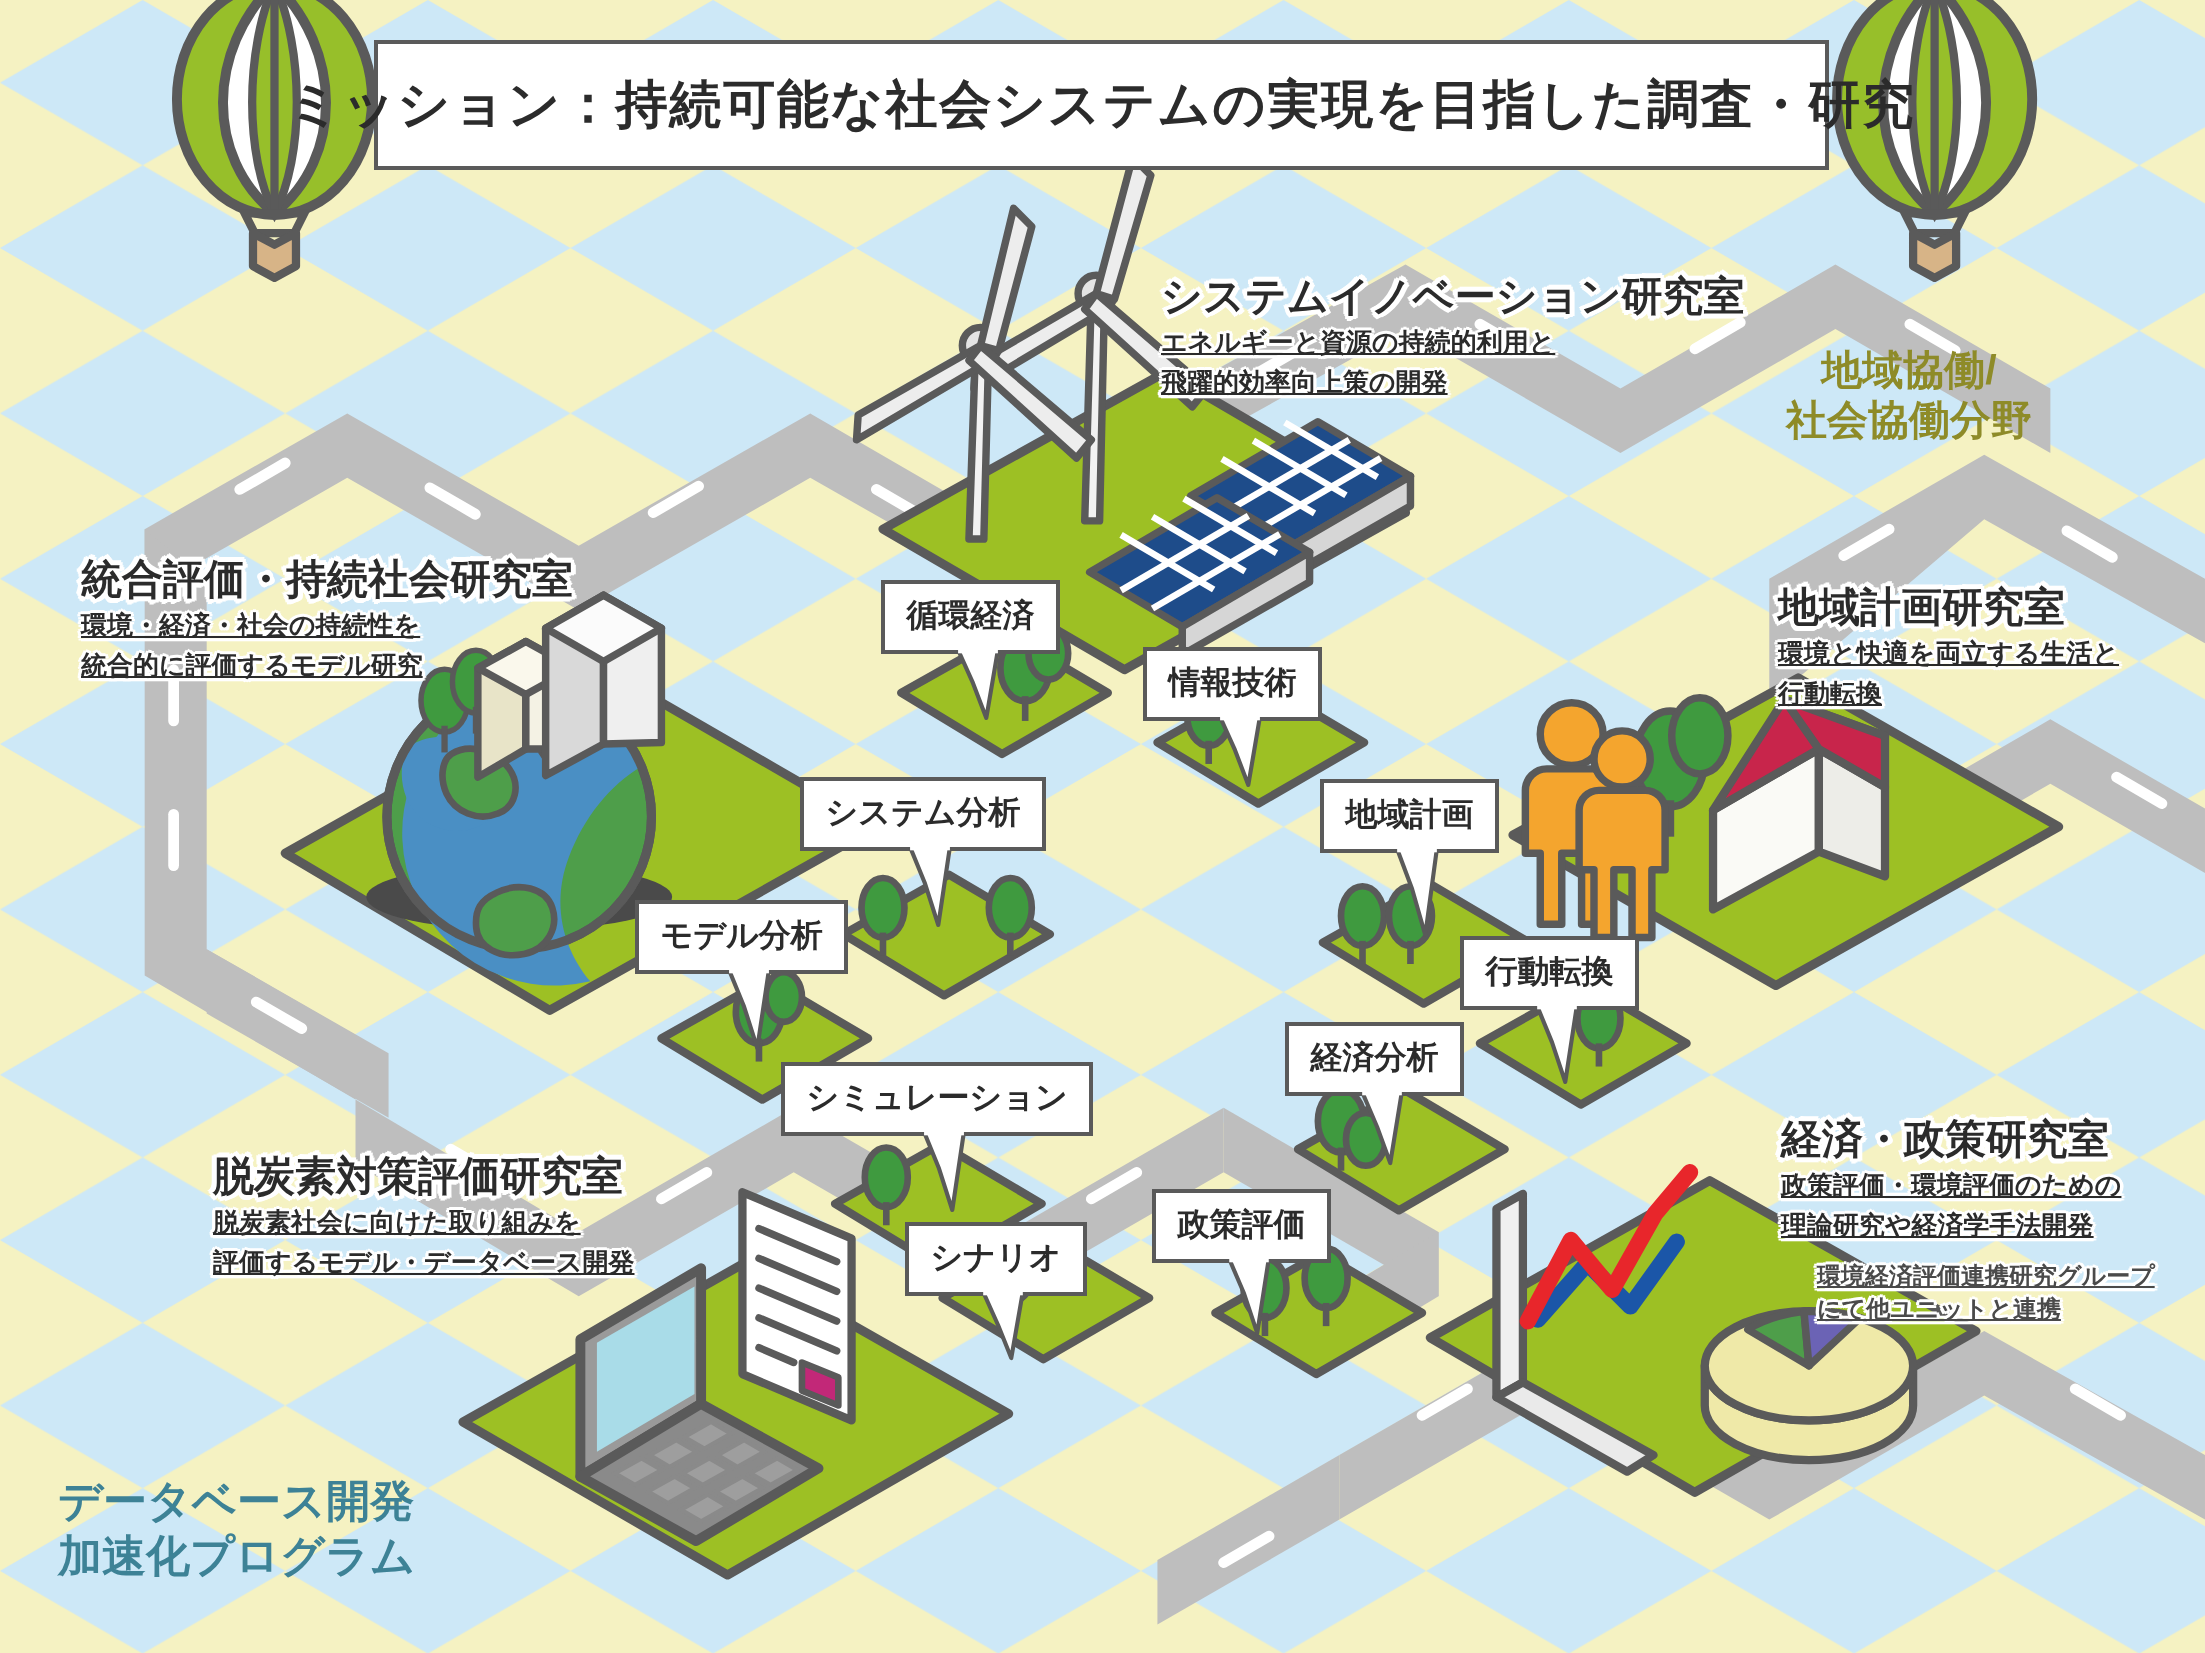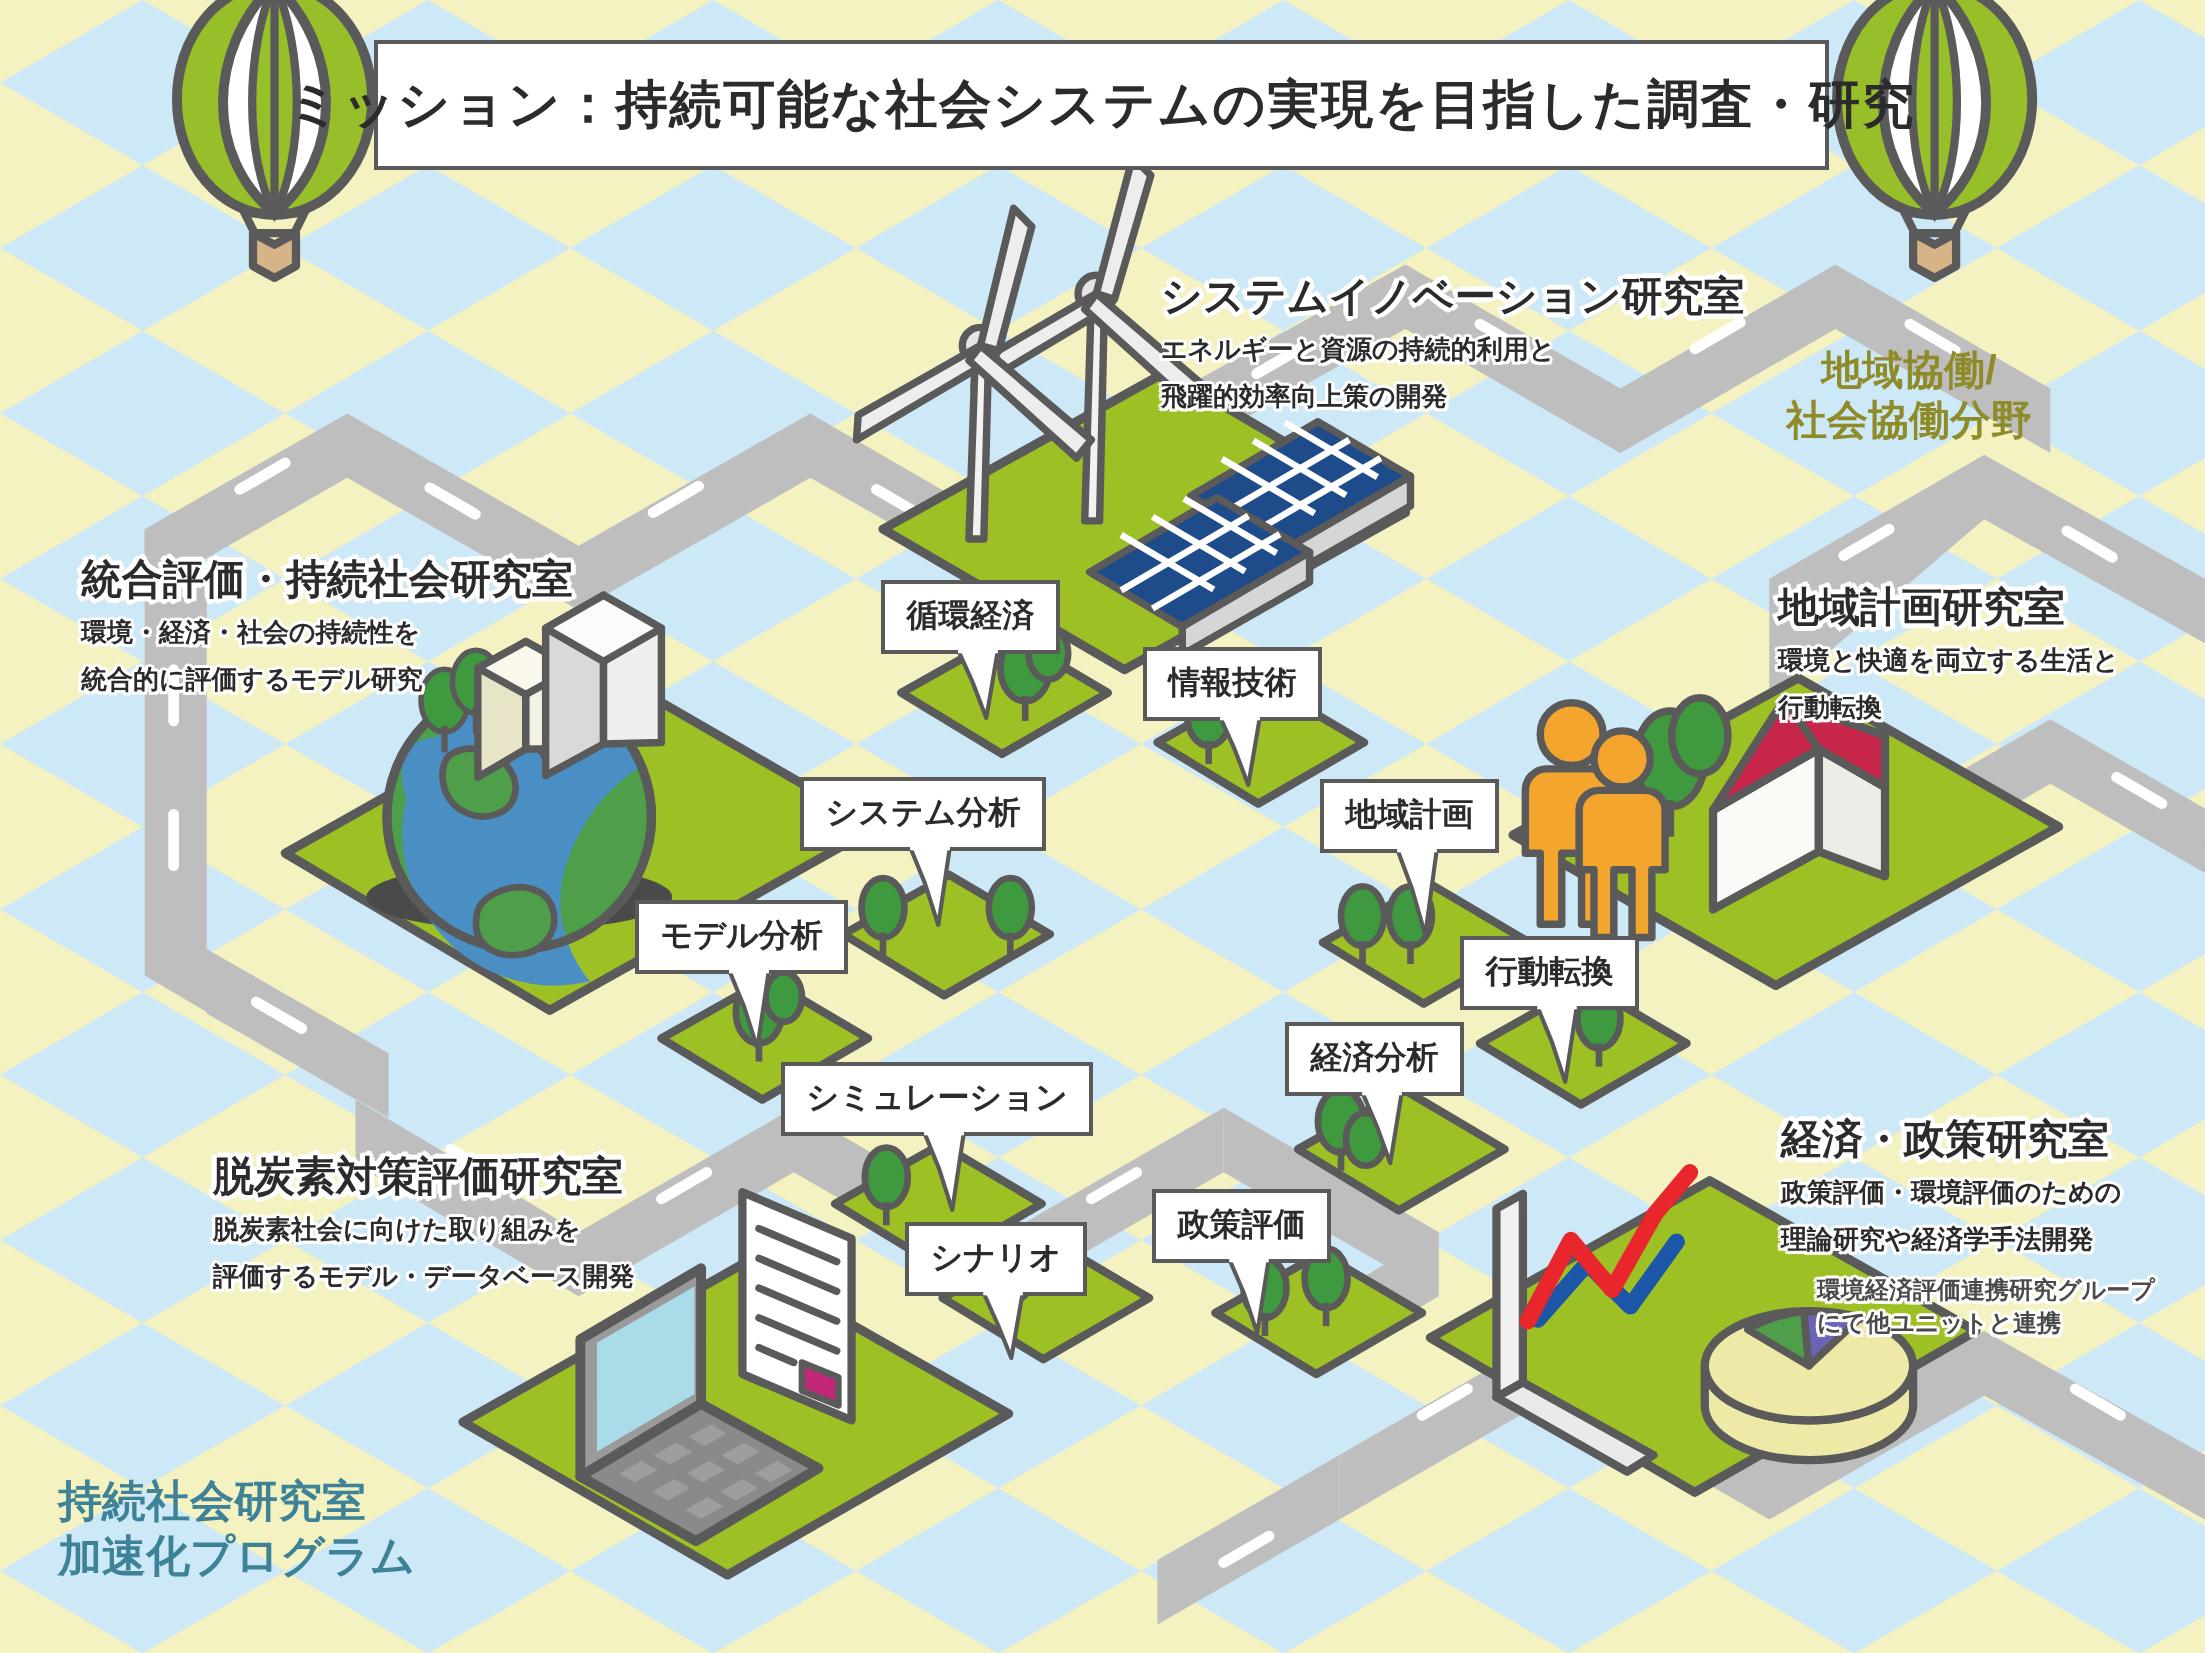--- a/index.html
+++ b/index.html
@@ -27,25 +27,26 @@
   .lab{position:absolute;z-index:30;}
   .lab h3{
     margin:0;font-size:41px;font-weight:bold;color:#2B2B2B;white-space:nowrap;
     line-height:1.14;
     text-shadow:
       -3.3px -3.3px 0 #fff, 3.3px -3.3px 0 #fff, -3.3px 3.3px 0 #fff, 3.3px 3.3px 0 #fff,
       -4.1px 0 0 #fff, 4.1px 0 0 #fff, 0 -4.1px 0 #fff, 0 4.1px 0 #fff,
       -5px -1.7px 0 #fff, 5px 1.7px 0 #fff, 1.7px -5px 0 #fff, -1.7px 5px 0 #fff;
   }
   .lab p{
-    margin:13px 0 0 0;font-size:26px;font-weight:bold;color:#2B2B2B;
+    margin:6px 0 0 0;font-size:26px;font-weight:bold;color:#2B2B2B;
     line-height:1.30;white-space:nowrap;
     text-shadow:
       -2.5px -2.5px 0 #fff, 2.5px -2.5px 0 #fff, -2.5px 2.5px 0 #fff, 2.5px 2.5px 0 #fff,
       -3.3px 0 0 #fff, 3.3px 0 0 #fff, 0 -3.3px 0 #fff, 0 3.3px 0 #fff;
+    text-decoration: underline;
   }
   .lab p.sub2{
     margin-top:18px;font-size:24px;color:#4A4A4A;
   }
 
   
   .sector{
     position:absolute;z-index:30;font-size:41px;font-weight:bold;
     color:#8E8B28;line-height:1.22;text-align:center;white-space:nowrap;margin-top:24px;
   }
@@ -368,21 +369,21 @@
   <div class="title-box">
     <span class="title-text">ミッション：持続可能な社会システムの実現を目指した調査・研究</span>
   </div>
 
   <div class="sector" style="left:1786px;top:321px;">
     <div>地域協働/</div>
     <div>社会協働分野</div>
   </div>
 
   <div class="program" style="left:58px;top:1473px;">
-    <div>持続社会研究室</div>
+    <div>データベース開発</div>
     <div>加速化プログラム</div>
   </div>
 
   <div class="lab" style="left:81px;top:556px;">
     <h3>統合評価・持続社会研究室</h3>
     <p>環境・経済・社会の持続性を</p>
     <p>統合的に評価するモデル研究</p>
   </div>
 
   <div class="lab" style="left:1161px;top:273px;">

